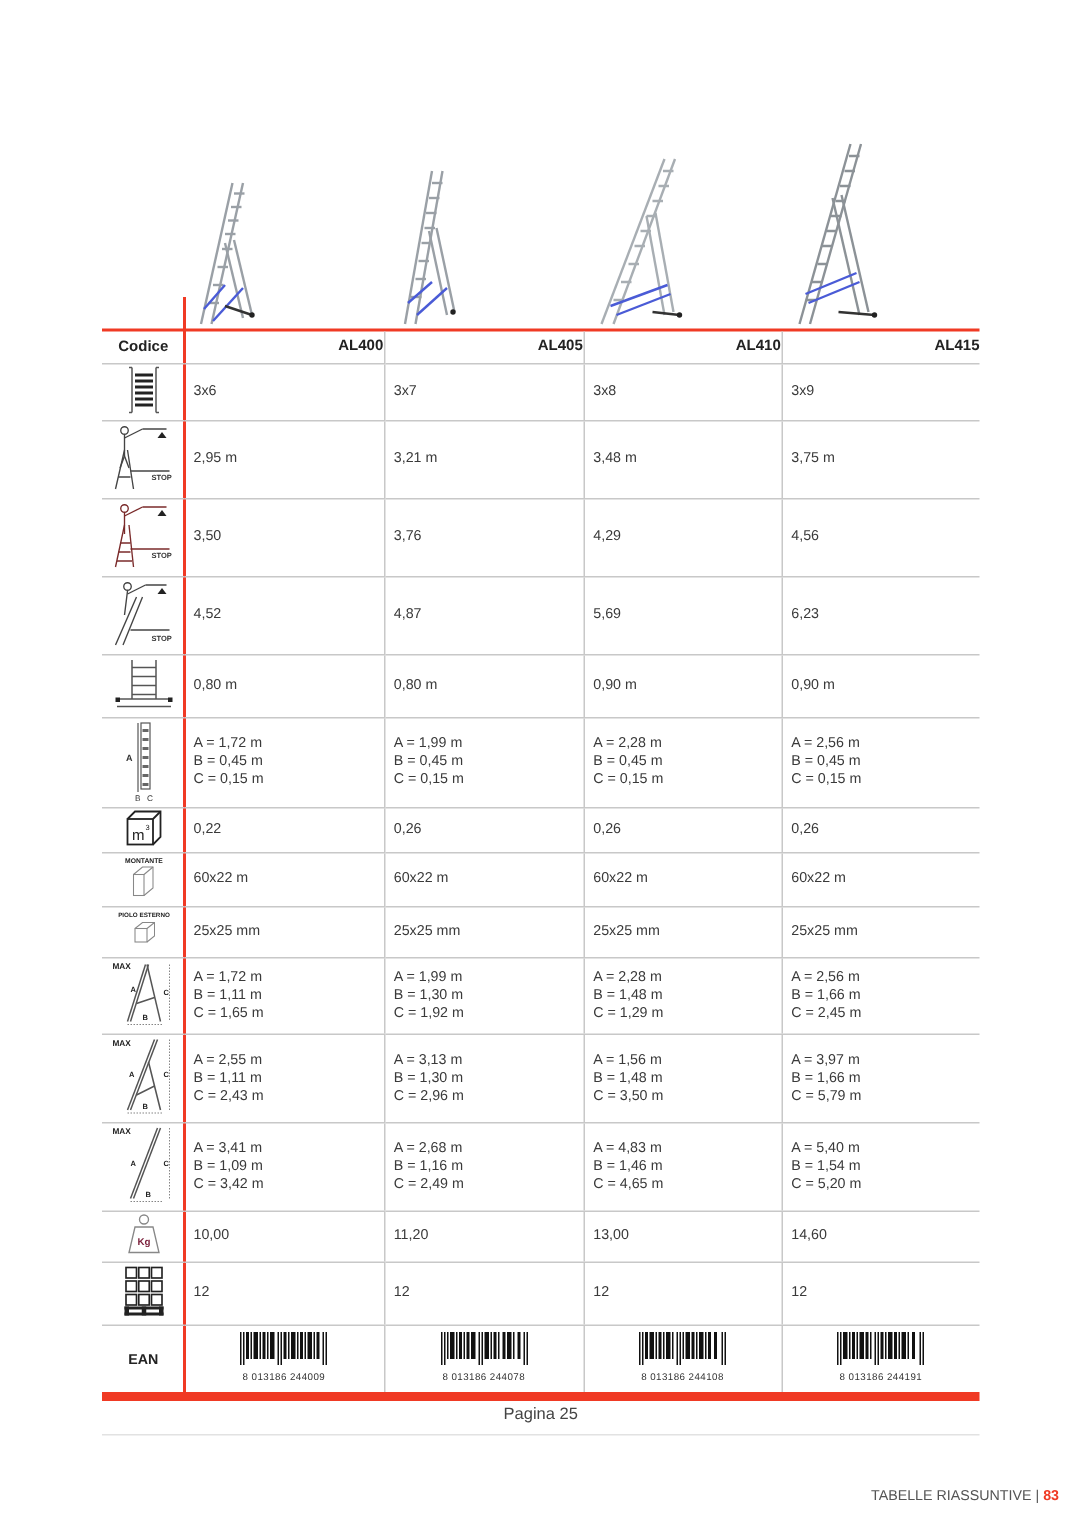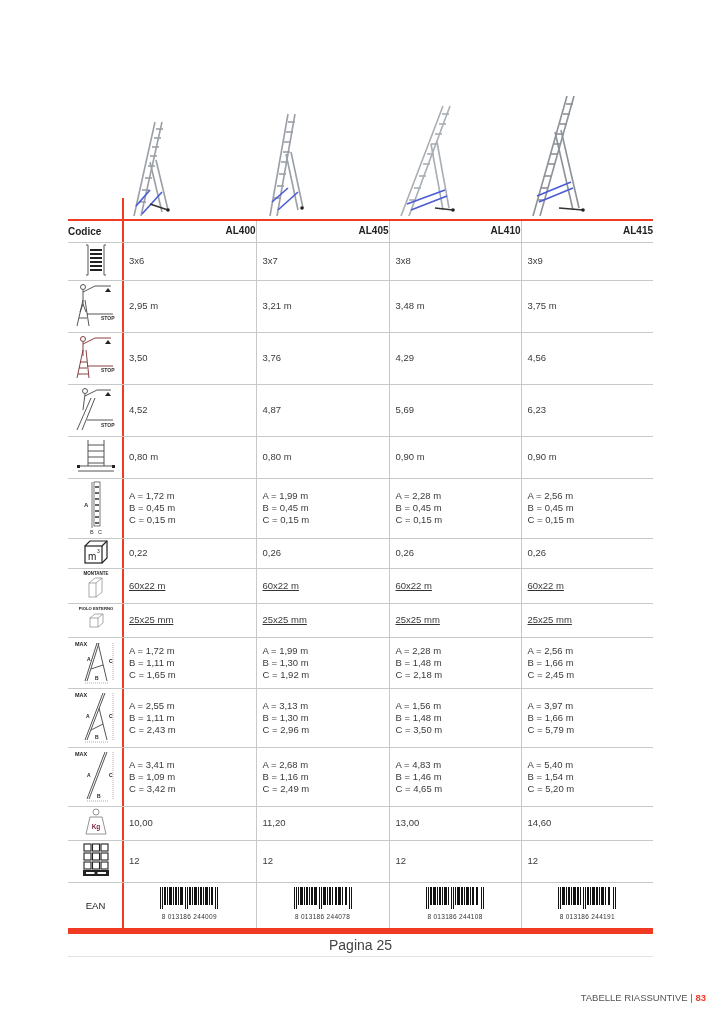--- a/index.html
+++ b/index.html
@@ -7,25 +7,25 @@
          font-family:"Liberation Sans", "DejaVu Sans", sans-serif; color:#333; }
   .ladder-img { position:absolute; top:92px; width:110px; height:126px; }
   .red-h { position:absolute; left:68px; width:585px; background:#f03a24; }
   .red-v { position:absolute; left:122px; width:2px; background:#f03a24; }
   table.spec { position:absolute; left:68px; top:221px; border-collapse:collapse; width:585px; table-layout:fixed; }
   table.spec td { border-bottom:1px solid #c8c8c8; padding:0; vertical-align:middle; font-size:9.5px; color:#3a3a3a; }
   table.spec td.val { padding-left:6px; border-left:1px solid #c8c8c8; line-height:12px; }
   table.spec td.val.first { border-left:none; }
   table.spec td.ico { text-align:center; }
   table.spec tr.head td { font-weight:bold; font-size:10px; color:#222;text-align:right; }
-  table.spec tr.head td.codice { text-align:left; }
+  table.spec tr.head td.codice { text-align:center; }
   .icon-box { display:inline-block; vertical-align:middle; }
   .barcode { display:inline-block; position:relative; }
   .bc-num { font-size:6.5px; color:#333; letter-spacing:0.3px; text-align:center; margin-top:-1px; }
-  .pagina { position:absolute; top:937px; left:68px; width:585px; text-align:center; font-size:14px; color:#444; }
+  .pagina { position:absolute; top:937px; left:68px; width:585px; text-align:center; font-size:11px; color:#444; }
   .gray-line { position:absolute; top:956px; left:68px; width:585px; height:1px; background:#e2e2e2; }
   .footer { position:absolute; top:992px; right:18px; font-size:9.5px; color:#555; }
   .footer .pg { color:#f03a24; font-weight:bold; }
 </style>
 </head>
 <body>
 
 <div class="ladder-img" style="left:128px;">
   <svg width="110" height="126" viewBox="0 0 110 126">
     <g stroke="#9aa0a6" stroke-width="1.6" fill="none">
@@ -325,38 +325,38 @@
               <text x="7" y="21" font-size="10" fill="#222" font-family="Liberation Sans, sans-serif">m</text>
               <text x="16" y="14" font-size="5" fill="#222" font-family="Liberation Sans, sans-serif">3</text>
             </svg>
     </span></td>
     <td class="val first">0,22</td>
     <td class="val">0,26</td>
     <td class="val">0,26</td>
     <td class="val">0,26</td>
   </tr>
 
-  <tr style="height:35px;text-decoration:underline;">
+  <tr style="height:35px;">
     <td class="ico"><span class="icon-box">
       <svg width="50" height="32" viewBox="0 0 50 32">
               <text x="25" y="6" font-size="4.5" font-weight="bold" fill="#222" text-anchor="middle" font-family="Liberation Sans, sans-serif">MONTANTE</text>
               <g stroke="#888" stroke-width="0.7" fill="none">
                 <rect x="18" y="14" width="7" height="14"></rect>
                 <polyline points="18,14 24,9 31,9 31,23 25,28"></polyline>
                 <line x1="25" y1="14" x2="31" y2="9"></line>
               </g>
             </svg>
     </span></td>
     <td class="val first">60x22 m</td>
     <td class="val">60x22 m</td>
     <td class="val">60x22 m</td>
     <td class="val">60x22 m</td>
   </tr>
 
-  <tr style="height:34px;text-decoration:underline;">
+  <tr style="height:34px;">
     <td class="ico"><span class="icon-box">
       <svg width="52" height="30" viewBox="0 0 52 30">
               <text x="26" y="6" font-size="4.2" font-weight="bold" fill="#222" text-anchor="middle" font-family="Liberation Sans, sans-serif">PIOLO ESTERNO</text>
               <g stroke="#888" stroke-width="0.7" fill="none">
                 <rect x="20" y="14" width="8" height="9"></rect>
                 <polyline points="20,14 25,10 33,10 33,19 28,23"></polyline>
                 <line x1="28" y1="14" x2="33" y2="10"></line>
               </g>
             </svg>
     </span></td>
@@ -391,21 +391,21 @@
           <div>C = 1,65 m</div>
         </td>
     <td class="val">
           <div>A = 1,99 m</div>
           <div>B = 1,30 m</div>
           <div>C = 1,92 m</div>
         </td>
     <td class="val">
           <div>A = 2,28 m</div>
           <div>B = 1,48 m</div>
-          <div>C = 2,18 m</div>
+          <div>C = 1,29 m</div>
         </td>
     <td class="val">
           <div>A = 2,56 m</div>
           <div>B = 1,66 m</div>
           <div>C = 2,45 m</div>
         </td>
   </tr>
 
   <tr style="height:59px;">
     <td class="ico"><span class="icon-box">
@@ -524,21 +524,21 @@
               <rect x="24" y="27" width="3" height="6" fill="#222"></rect>
             </svg>
     </span></td>
     <td class="val first">12</td>
     <td class="val">12</td>
     <td class="val">12</td>
     <td class="val">12</td>
   </tr>
 
   <tr style="height:46px;">
-    <td class="ico" style="border-bottom:none;font-weight:normal;font-size:9.5px;color:#222;">EAN</td>
+    <td class="ico" style="border-bottom:none;font-weight:bold;font-size:9.5px;color:#222;">EAN</td>
     <td class="val first" style="text-align:center;padding:0;border-bottom:none;">
       <div class="barcode">
         <svg width="62" height="22" viewBox="0 0 62 22" class="bc">
               <g fill="#111">
                 <rect x="2" y="0" width="1" height="22"></rect>
                 <rect x="4" y="0" width="1" height="22"></rect>
                 <rect x="6" y="0" width="2" height="18"></rect>
                 <rect x="9" y="0" width="1" height="18"></rect>
                 <rect x="11" y="0" width="3" height="18"></rect>
                 <rect x="15" y="0" width="1" height="18"></rect>

